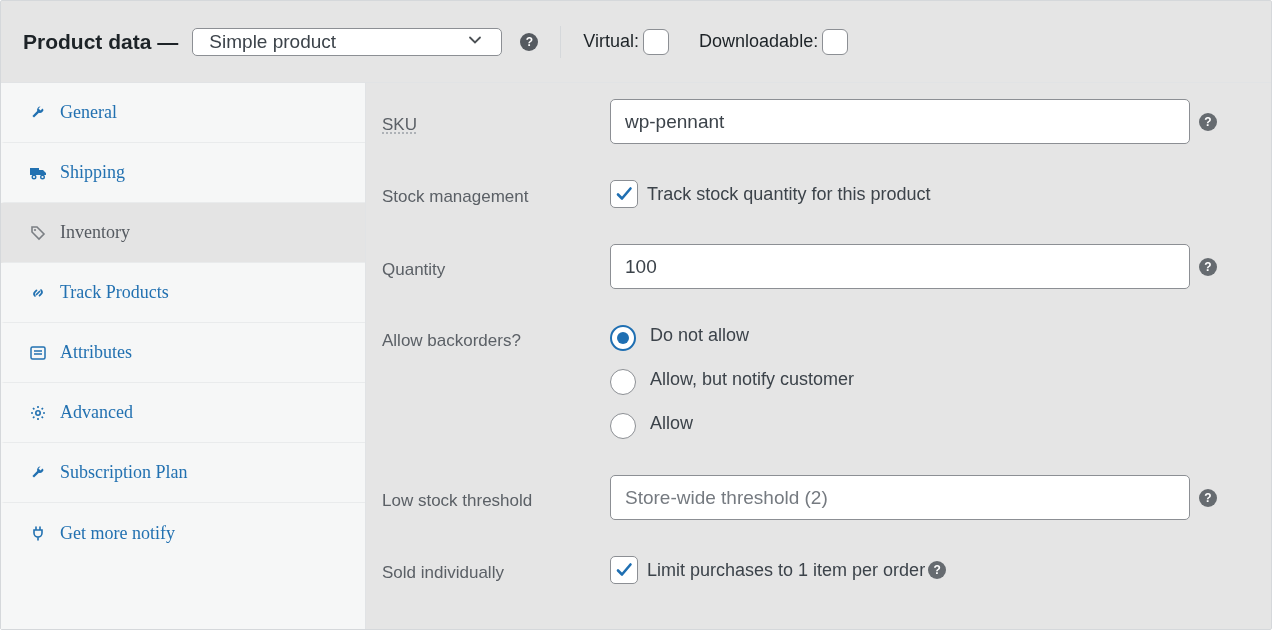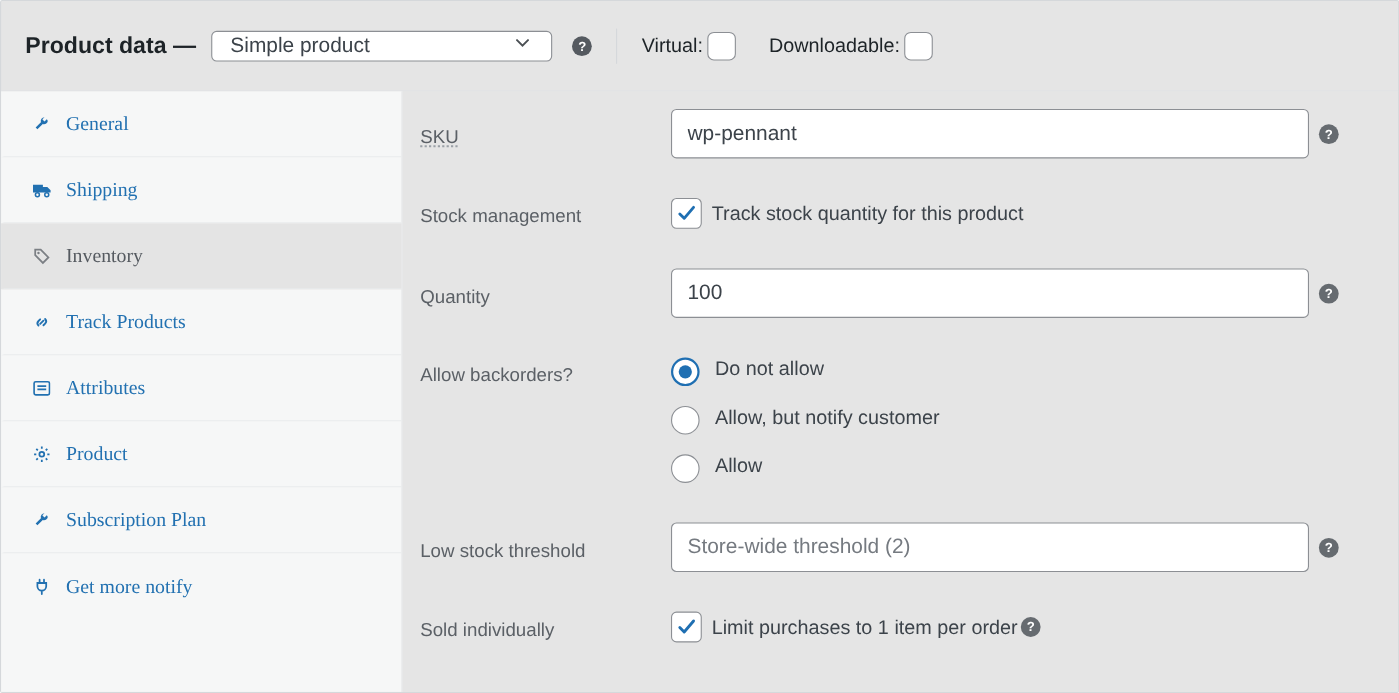--- a/index.html
+++ b/index.html
@@ -163,21 +163,21 @@
         <span class="tab-label">Attributes</span>
       </div>
 
       <div class="tab">
         <span class="icon-slot">
           <svg width="16" height="16" viewBox="0 0 16 16">
               <circle cx="8" cy="8" r="2.2" fill="none" stroke="currentColor" stroke-width="1.6"></circle>
               <path d="M8 1v2M8 13v2M1 8h2M13 8h2M3 3l1.4 1.4M11.6 11.6 13 13M13 3l-1.4 1.4M4.4 11.6 3 13" stroke="currentColor" stroke-width="1.6"></path>
             </svg>
         </span>
-        <span class="tab-label">Product</span>
+        <span class="tab-label">Advanced</span>
       </div>
 
       <div class="tab">
         <span class="icon-slot">
           <svg width="16" height="16" viewBox="0 0 16 16">
               <path d="M13.5 4.5a3.5 3.5 0 0 1-4.6 3.3L4 12.6 2.4 11l4.8-4.9A3.5 3.5 0 0 1 10.5 1.5l-2 2 1 1 1 1 2-2c.6.6 1 1.5 1 2z" fill="currentColor"></path>
             </svg>
         </span>
         <span class="tab-label">Subscription Plan</span>
       </div>

